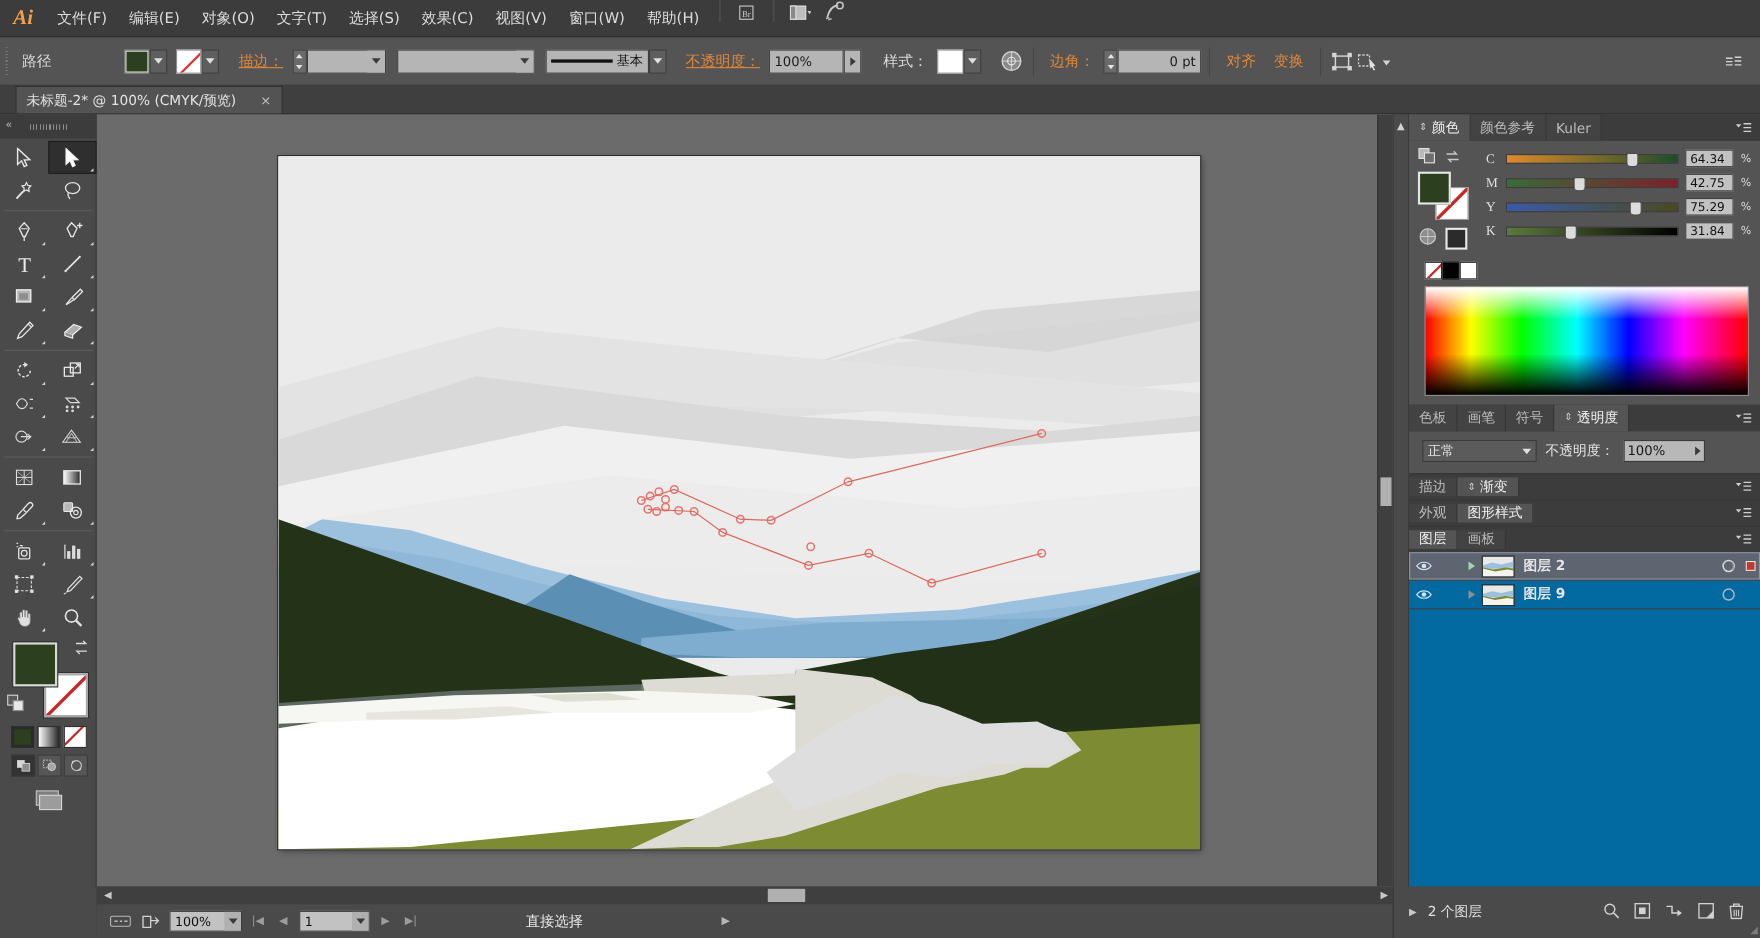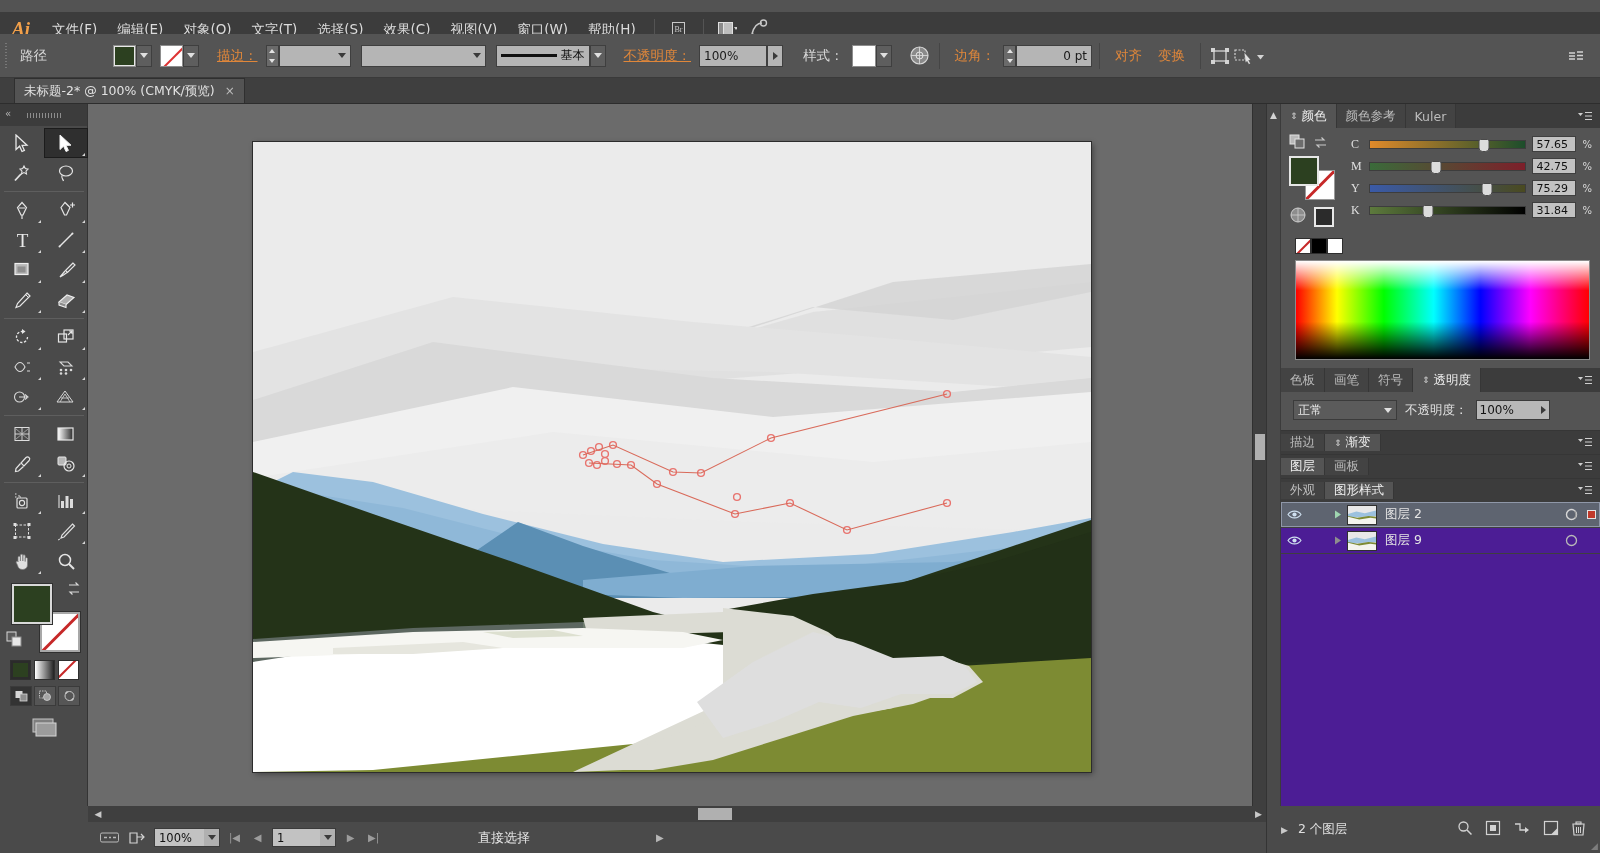--- a/index.html
+++ b/index.html
@@ -8,23 +8,22 @@
     background: #535353;
     font-family: "DejaVu Sans", "Liberation Sans", sans-serif;
     overflow: hidden;
     -webkit-font-smoothing: antialiased;
   }
   #app { position: relative; width: 1600px; height: 853px; }
 
   
   .menubar {
     position: absolute; left: 0; top: 0; width: 1600px; height: 34px;
-    background: #3c3c3c; display: flex; align-items: center;
+    background: #3c3c3c; display: flex; 
     border-bottom: 1px solid #2a2a2a;
-    margin-top: 12px;
   }
   .ai-logo {
     width: 42px; height: 34px; display: flex; align-items: center; justify-content: center;
     color: #f2a04a; font-size: 19px; font-weight: bold; font-style: italic;
     font-family: "Liberation Serif", serif;
   }
   .menu-item {
     padding: 0 10px; height: 34px; line-height: 34px;
     color: #dcdcdc; font-size: 13.5px; white-space: nowrap; cursor: default;
   }
@@ -113,21 +112,21 @@
 
   
   .tabbar {
     position: absolute; left: 0; top: 78px; width: 1600px; height: 26px;
     background: #3f3f3f; display: flex; align-items: flex-end;
     border-bottom: 1px solid #2d2d2d;
   }
   .tabbar .tb-grip { width: 14px; height: 26px; }
   .doc-tab {
     height: 25px; background: #535353; border: 1px solid #2f2f2f; border-bottom: none;
-    display: flex; align-items: center; padding: 0 9px; gap: 10px;
+    display: flex; align-items: center; padding: 0 9px; gap: 22px;
     color: #e2e2e2; font-size: 12.5px; white-space: nowrap;
   }
   .tab-close { color: #bdbdbd; font-size: 12px; }
 
   
   .toolbar {
     position: absolute; left: 0; top: 104px; width: 88px; height: 749px;
     background: #4a4a4a; border-right: 1px solid #343434;
   }
   .tb-head {
@@ -272,21 +271,21 @@
   .tp-check { display: flex; align-items: center; gap: 6px; color: #9a9a9a; font-size: 12.5px; }
   .chk { width: 12px; height: 12px; background: #5a5a5a; border: 1px solid #404040; }
 
   
   .panel-bar {
     display: flex; align-items: center; height: 24px; background: #3c3c3c;
     border-top: 1px solid #363636;
   }
 
   
-  .layers-body { background: #4c1d95; flex: 1; }
+  .layers-body { background: #0369a1; flex: 1; font-weight: bold; }
   .layer-row {
     display: flex; align-items: center; height: 26px; border-bottom: 1px solid #3f3f3f;
     color: #e4e4e4; font-size: 12.5px;
   }
   .layer-row.sel { background: #5e6470; box-shadow: inset 0 0 0 1px #8f97a8; }
   .lr-eye { width: 26px; display:flex; align-items:center; justify-content:center; }
   .lr-lock { width: 22px; }
   .lr-tri { width: 18px; display:flex; align-items:center; justify-content:center; }
   .lr-thumb { width: 30px; height: 20px; border: 1px solid #2f2f2f; overflow:hidden; }
   .lr-thumb svg { width: 100%; height: 100%; display:block; }
@@ -912,21 +911,21 @@
             </div>
           </div>
 
           <div class="sliders">
             <div class="srow">
               <span class="slabel">C</span>
               <span class="track" id="trk-c" style="background: linear-gradient(to right, rgb(224, 138, 42), rgb(28, 77, 43));">
                   <span class="knob" id="knob-c" style="left: 73.33%;"></span>
                 </span>
               <span class="vfield">
-                  <span>57.65</span>
+                  <span>64.34</span>
                 </span>
               <span class="pct">%</span>
             </div>
             <div class="srow">
               <span class="slabel">M</span>
               <span class="track" id="trk-m" style="background: linear-gradient(to right, rgb(58, 107, 58), rgb(125, 31, 42));">
                   <span class="knob" id="knob-m" style="left: 42.75%;"></span>
                 </span>
               <span class="vfield">
                   <span>42.75</span>
@@ -1010,40 +1009,40 @@
         </div>
         <div class="panel-menu">
           <svg width="16" height="11" viewBox="0 0 16 11">
               <path d="M1 2 l5 0 l-2.5 3 z" fill="#cfcfcf"></path>
               <path d="M8 1.5 l7 0 M8 5 l7 0 M8 8.5 l7 0" stroke="#cfcfcf" stroke-width="1.2"></path>
             </svg>
         </div>
       </div>
 
       <div class="panel-bar">
+        <div class="ptab">
+          <span>外观</span>
+        </div>
         <div class="ptab active">
-          <span>图层</span>
-        </div>
-        <div class="ptab">
-          <span>画板</span>
+          <span>图形样式</span>
         </div>
         <div class="panel-menu">
           <svg width="16" height="11" viewBox="0 0 16 11">
               <path d="M1 2 l5 0 l-2.5 3 z" fill="#cfcfcf"></path>
               <path d="M8 1.5 l7 0 M8 5 l7 0 M8 8.5 l7 0" stroke="#cfcfcf" stroke-width="1.2"></path>
             </svg>
         </div>
       </div>
 
       <div class="panel-bar">
+        <div class="ptab active">
+          <span>图层</span>
+        </div>
         <div class="ptab">
-          <span>外观</span>
-        </div>
-        <div class="ptab active">
-          <span>图形样式</span>
+          <span>画板</span>
         </div>
         <div class="panel-menu">
           <svg width="16" height="11" viewBox="0 0 16 11">
               <path d="M1 2 l5 0 l-2.5 3 z" fill="#cfcfcf"></path>
               <path d="M8 1.5 l7 0 M8 5 l7 0 M8 8.5 l7 0" stroke="#cfcfcf" stroke-width="1.2"></path>
             </svg>
         </div>
       </div>
 
       <div class="layers-body">

